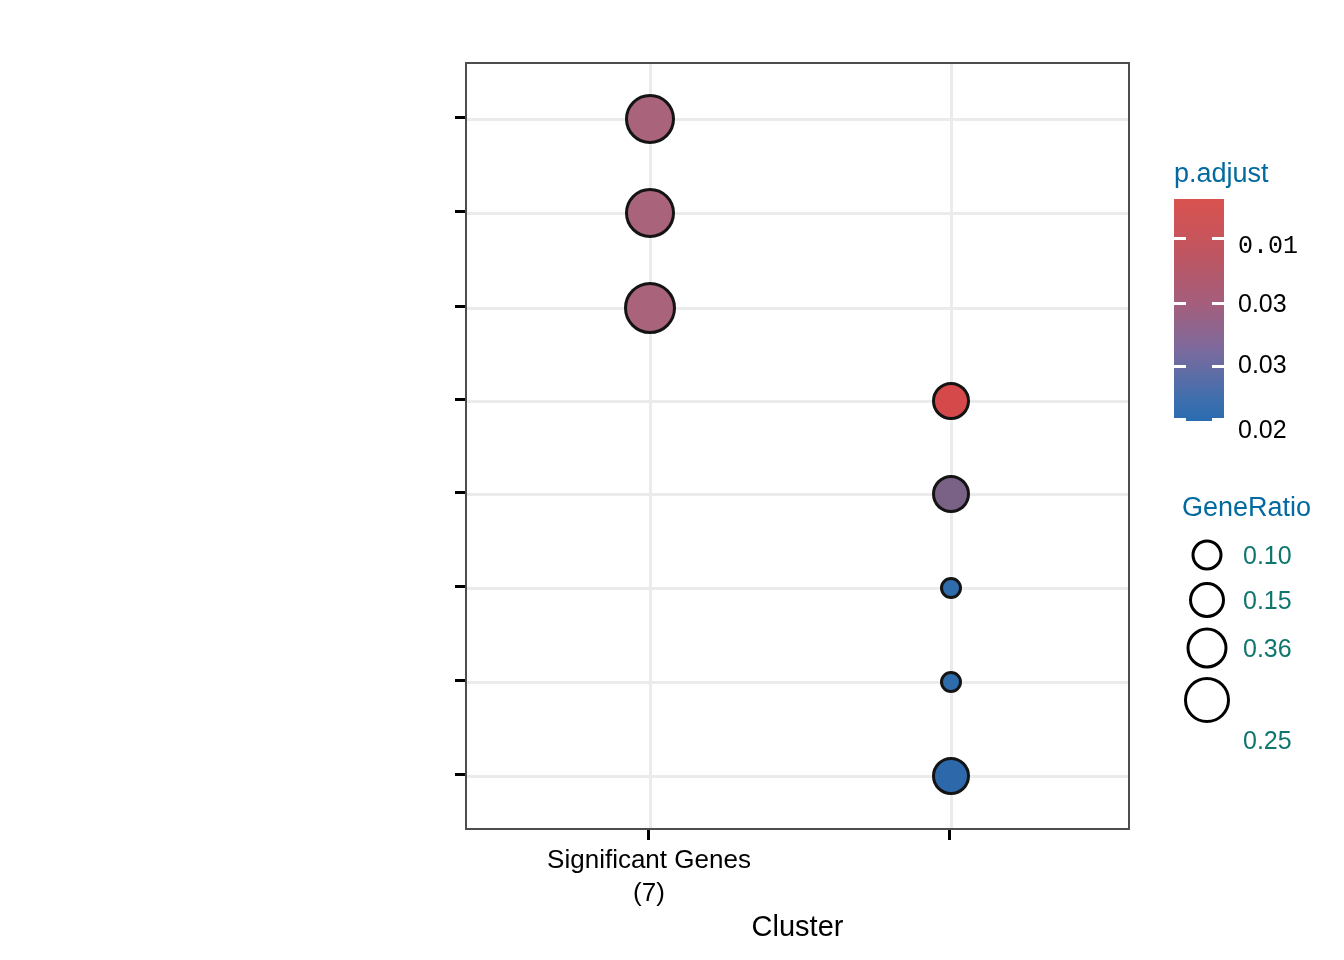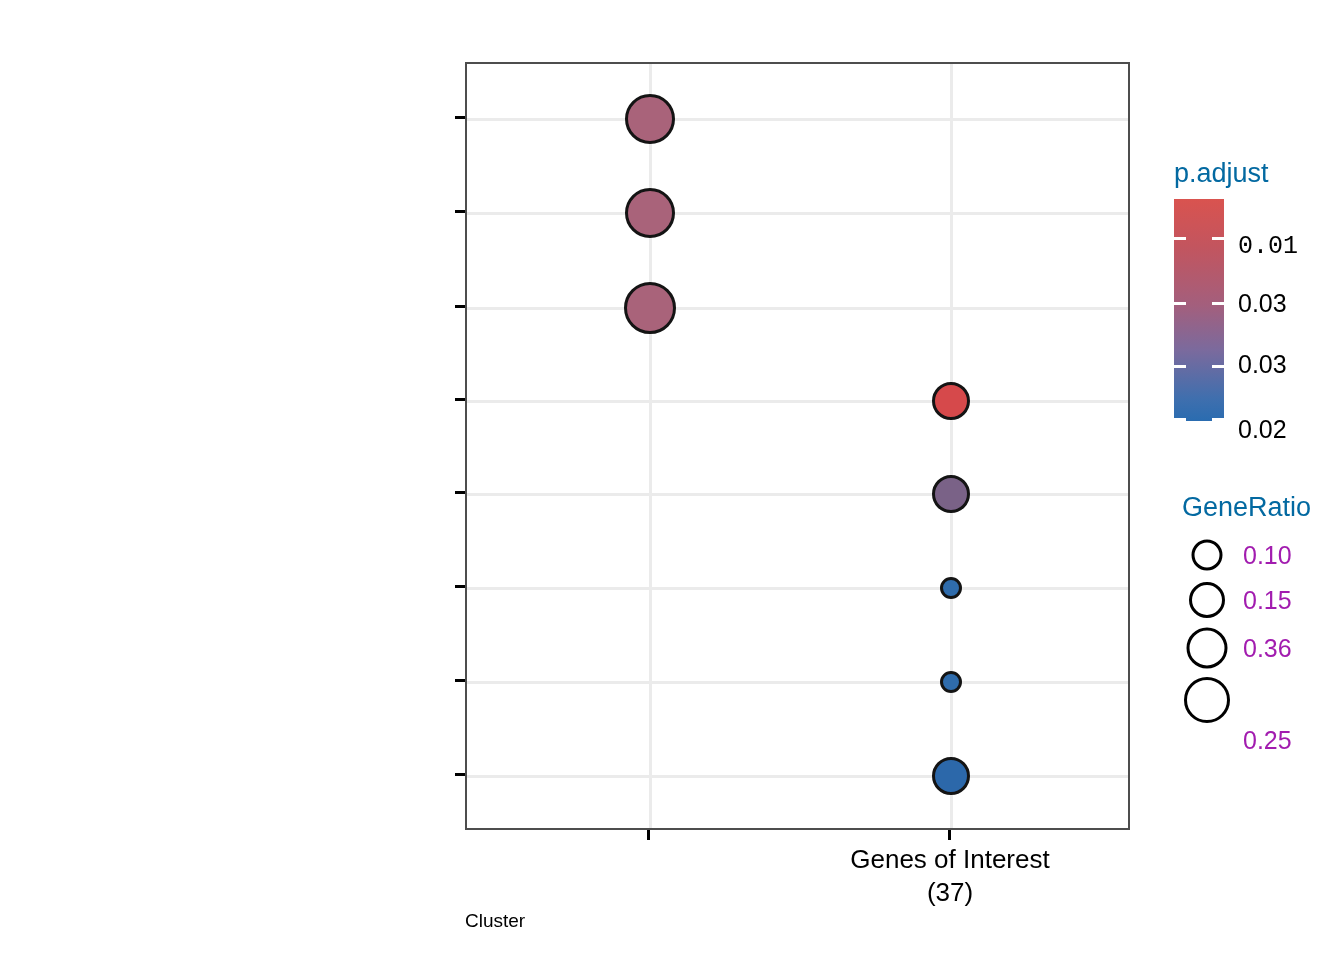--- a/index.html
+++ b/index.html
@@ -68,21 +68,22 @@
     font-size: 26px;
     line-height: 33px;
     white-space: pre-line;
     width: 320px;
   }
   .axis-title-x {
     position: absolute;
     top: 910px;
     left: 465px;
     width: 665px;
-    font-size: 19px;
+    text-align: center;
+    font-size: 29px;
   }
   
   .dot {
     position: absolute;
     border-radius: 50%;
     border: 3px solid #141414;
     box-sizing: border-box;
     transform: translate(-50%, -50%);
   }
   
@@ -125,21 +126,21 @@
     border-radius: 50%;
     border: 3px solid #000000;
     box-sizing: border-box;
     background: #ffffff;
     transform: translate(-50%, -50%);
   }
   .size-label {
     position: absolute;
     left: 1243px;
     font-size: 25px;
-    color: #a21caf;
+    color: #0f766e;
     transform: translateY(-50%);
   }
 </style>
 </head>
 <body>
 
 <div id="plot-root">
 
   <div class="panel">
     <div class="gridline-major-x" style="left:182px;"></div>
@@ -169,22 +170,22 @@
   <div class="ytick-mark" style="top:305px;"></div>
   <div class="ytick-mark" style="top:398px;"></div>
   <div class="ytick-mark" style="top:491px;"></div>
   <div class="ytick-mark" style="top:585px;"></div>
   <div class="ytick-mark" style="top:679px;"></div>
   <div class="ytick-mark" style="top:773px;"></div>
 
   <div class="xtick-mark" style="left:647px;"></div>
   <div class="xtick-mark" style="left:948px;"></div>
 
-  <div class="xlabel" style="left:790px;">Genes of Interest
-(37)</div>
+  <div class="xlabel" style="left:489px;">Significant Genes
+(7)</div>
 
   <div class="axis-title-x">Cluster</div>
 
   <div class="legend-title" style="left:1174px; top:158px;">p.adjust</div>
   <div id="colorbar"></div>
 
   <div class="cbar-tick left" style="top:237px;"></div>
   <div class="cbar-tick right" style="top:237px;"></div>
   <div class="cbar-tick left" style="top:302px;"></div>
   <div class="cbar-tick right" style="top:302px;"></div>

